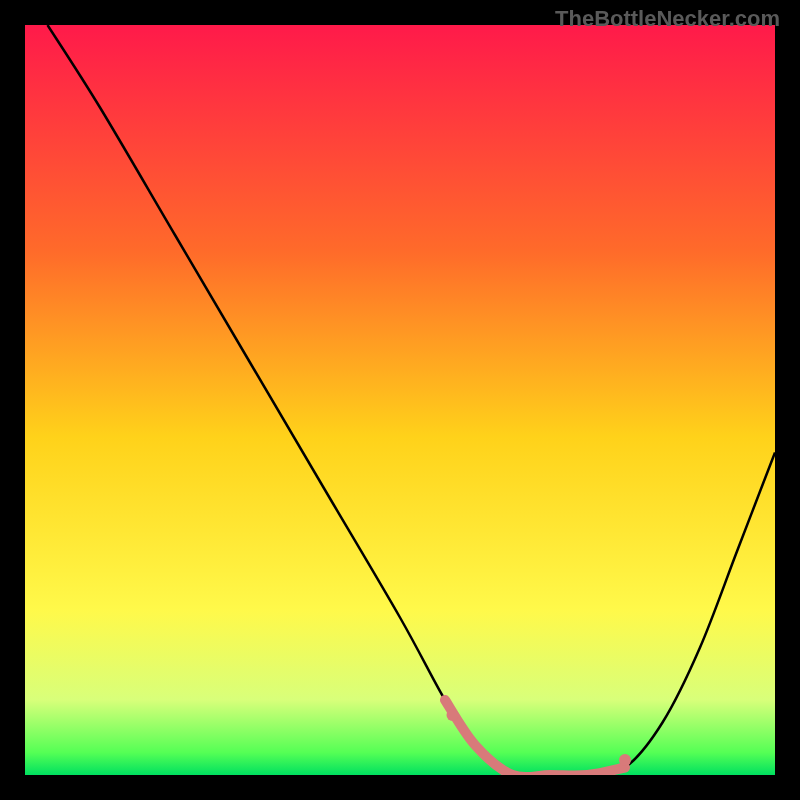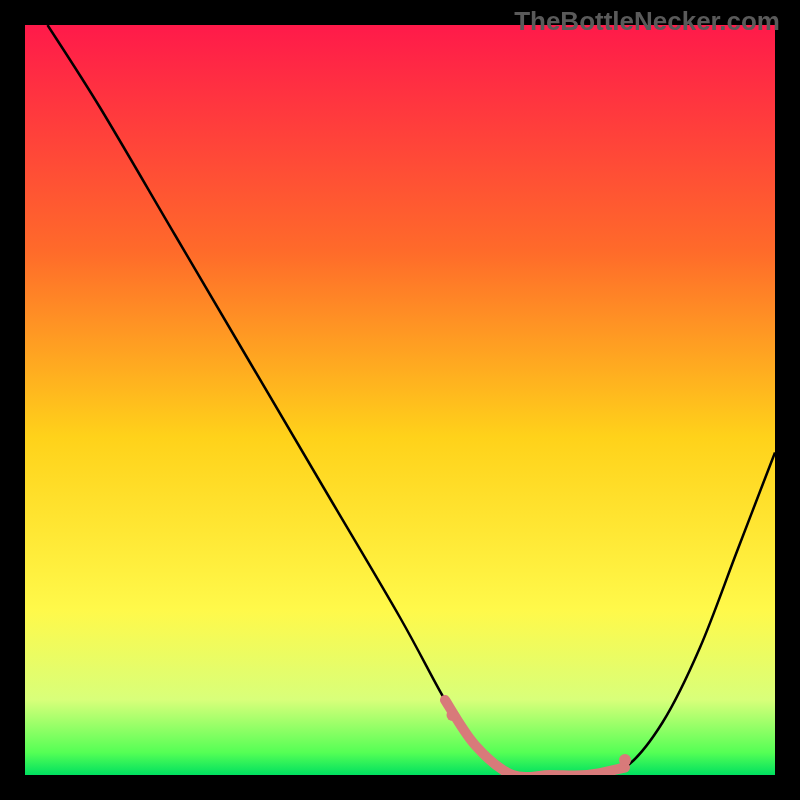--- a/index.html
+++ b/index.html
@@ -9,21 +9,21 @@
     height: 800px;
     background: #000;
     position: relative;
     font-family: Arial, sans-serif;
   }
   .watermark {
     position: absolute;
     top: 6px;
     right: 20px;
     color: #5a5a5a;
-    font-size: 26px;
+    font-size: 22px;
     font-weight: bold;
     z-index: 10;
   }
   .plot-container {
     position: absolute;
     left: 25px;
     top: 25px;
     width: 750px;
     height: 750px;
   }

